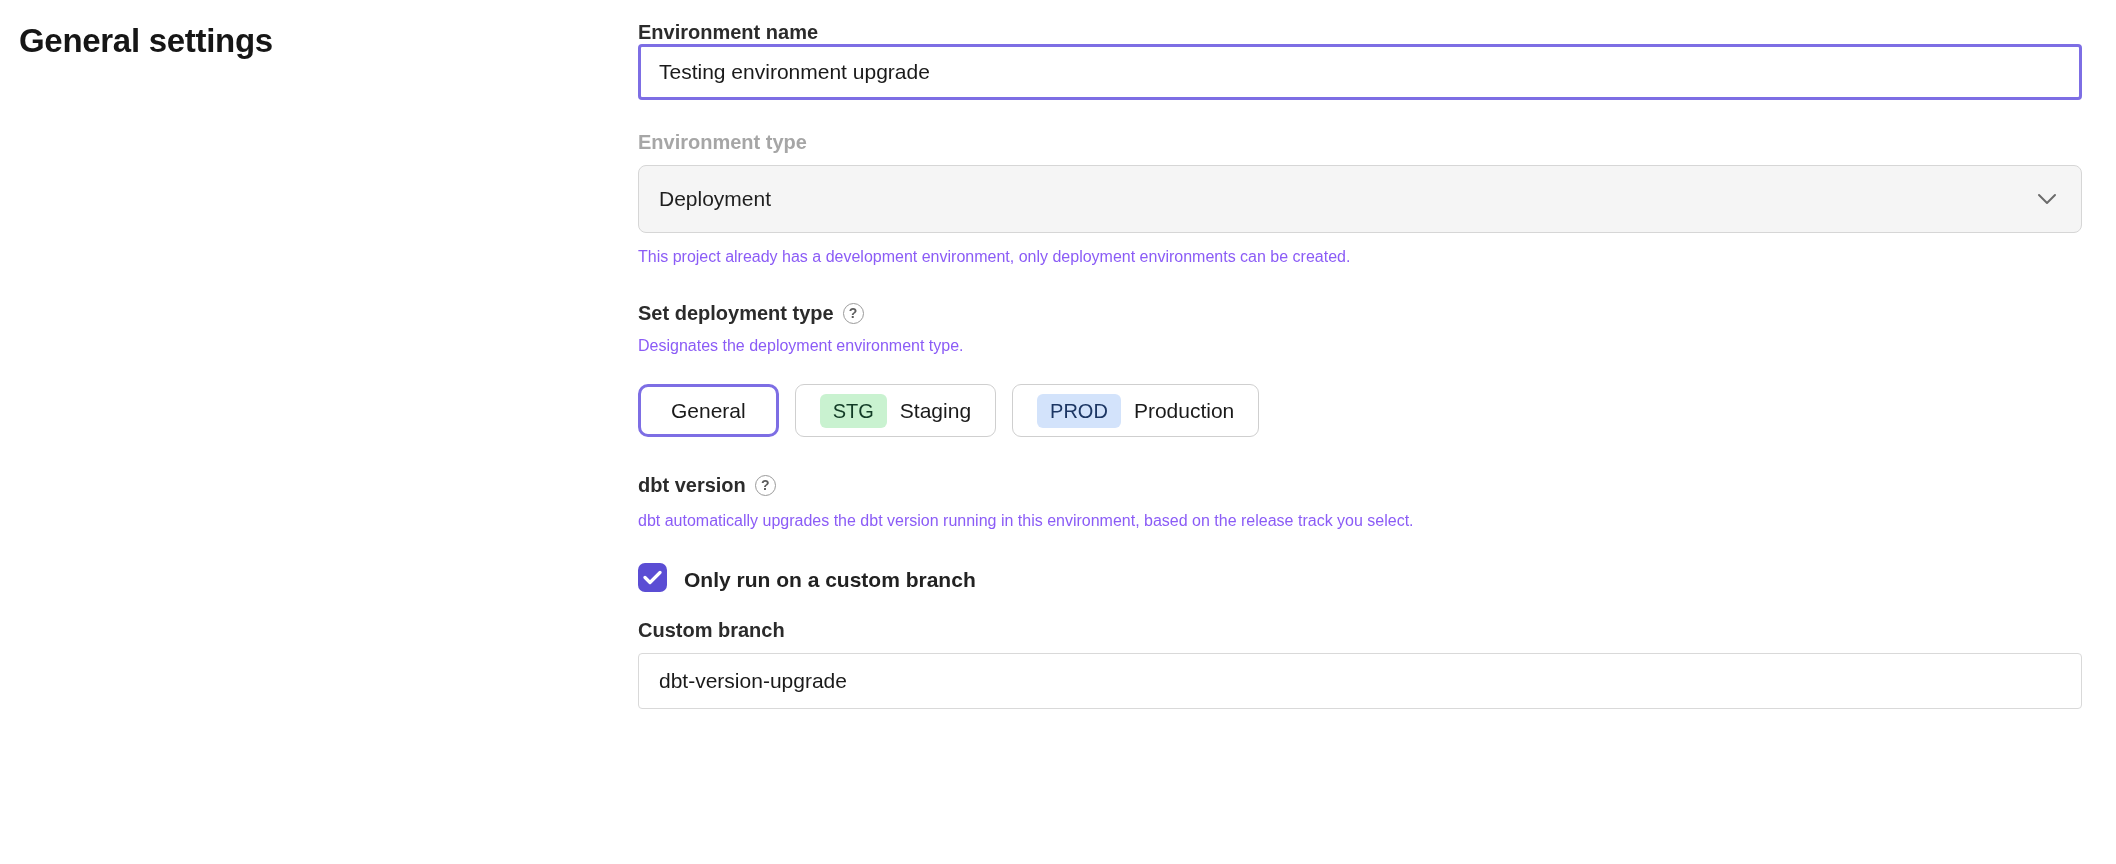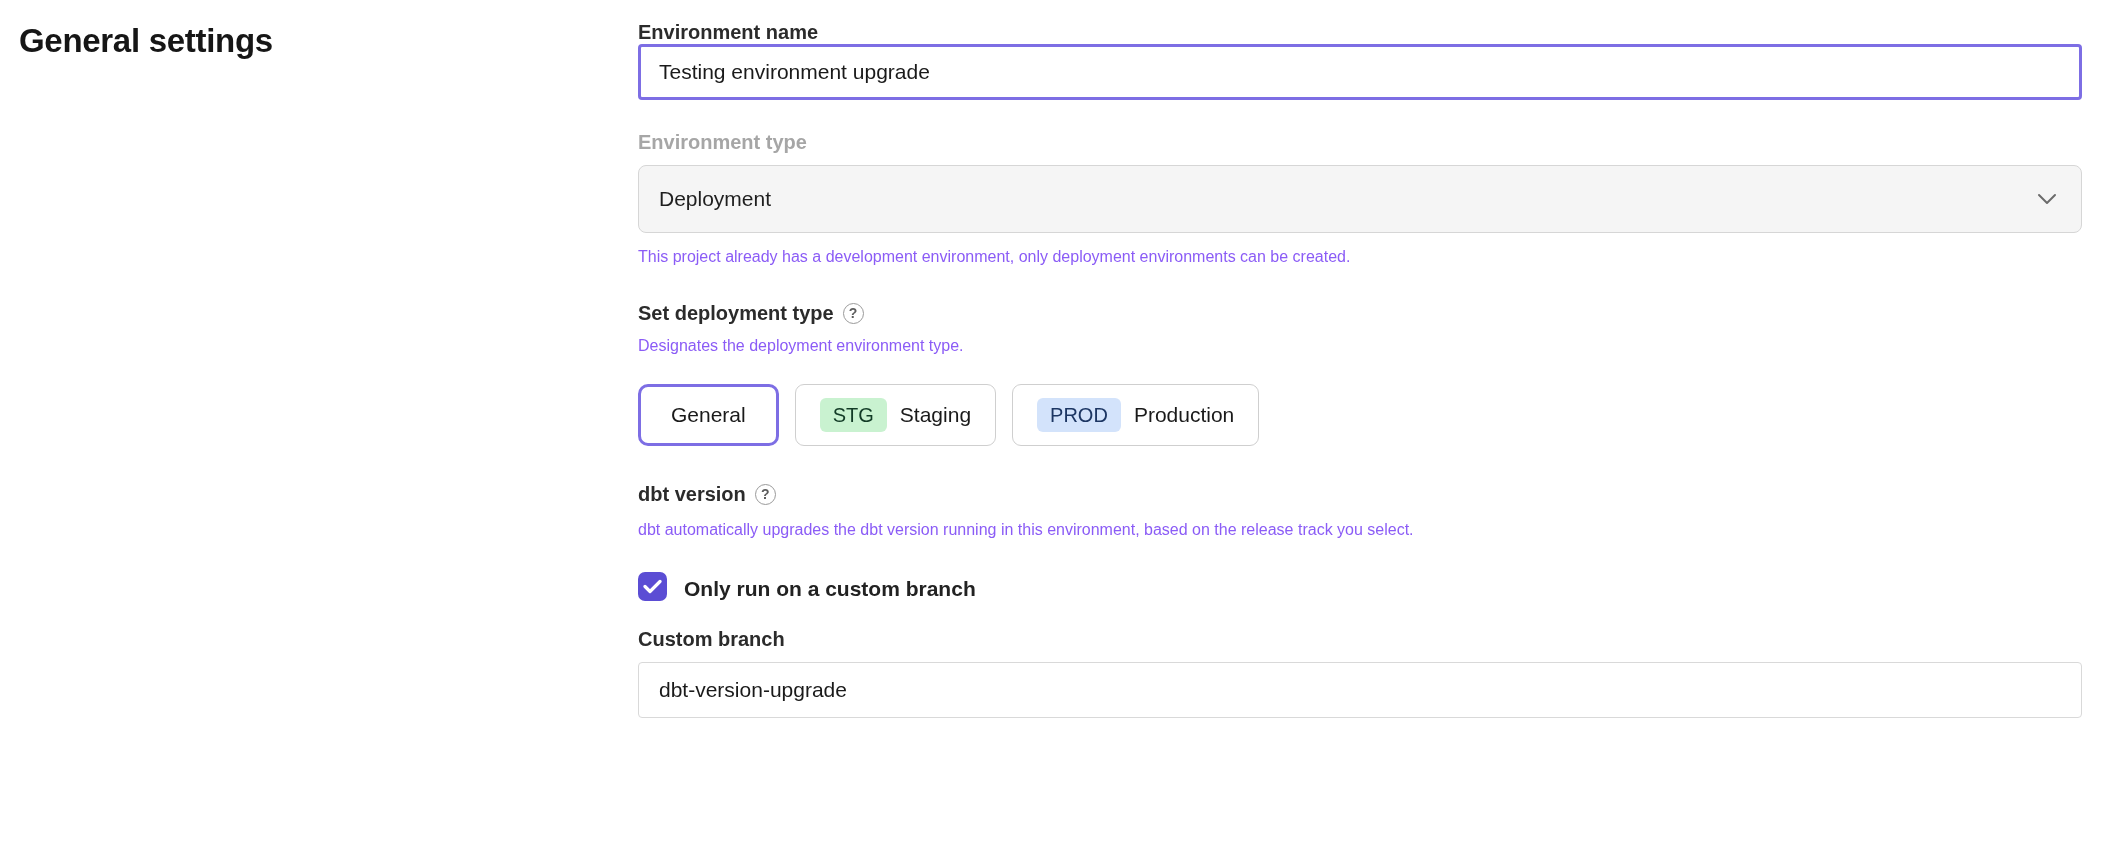--- a/index.html
+++ b/index.html
@@ -95,21 +95,21 @@
     padding:0 24px 0 20px;
     font-size:21px;
     color:#1f1f1f;
     cursor:pointer;
   }
   .select.disabled{ background:#f5f5f5;gap:47px; }
   .chevron{ flex-shrink:0; margin-left:16px; }
   
   .dep-buttons{ display:flex; gap:16px; align-items:center; margin-top:14px; }
   .dep-btn{
-    height:62px;
+    height:53px;
     border:1.5px solid #cfcfcf;
     border-radius:9px;
     background:#fff;
     display:inline-flex; align-items:center; gap:13px;
     padding:0 24px;
     font-family:"Liberation Sans", sans-serif;
     font-size:21px;
     color:#1a1a1a;
     cursor:pointer;
   }

